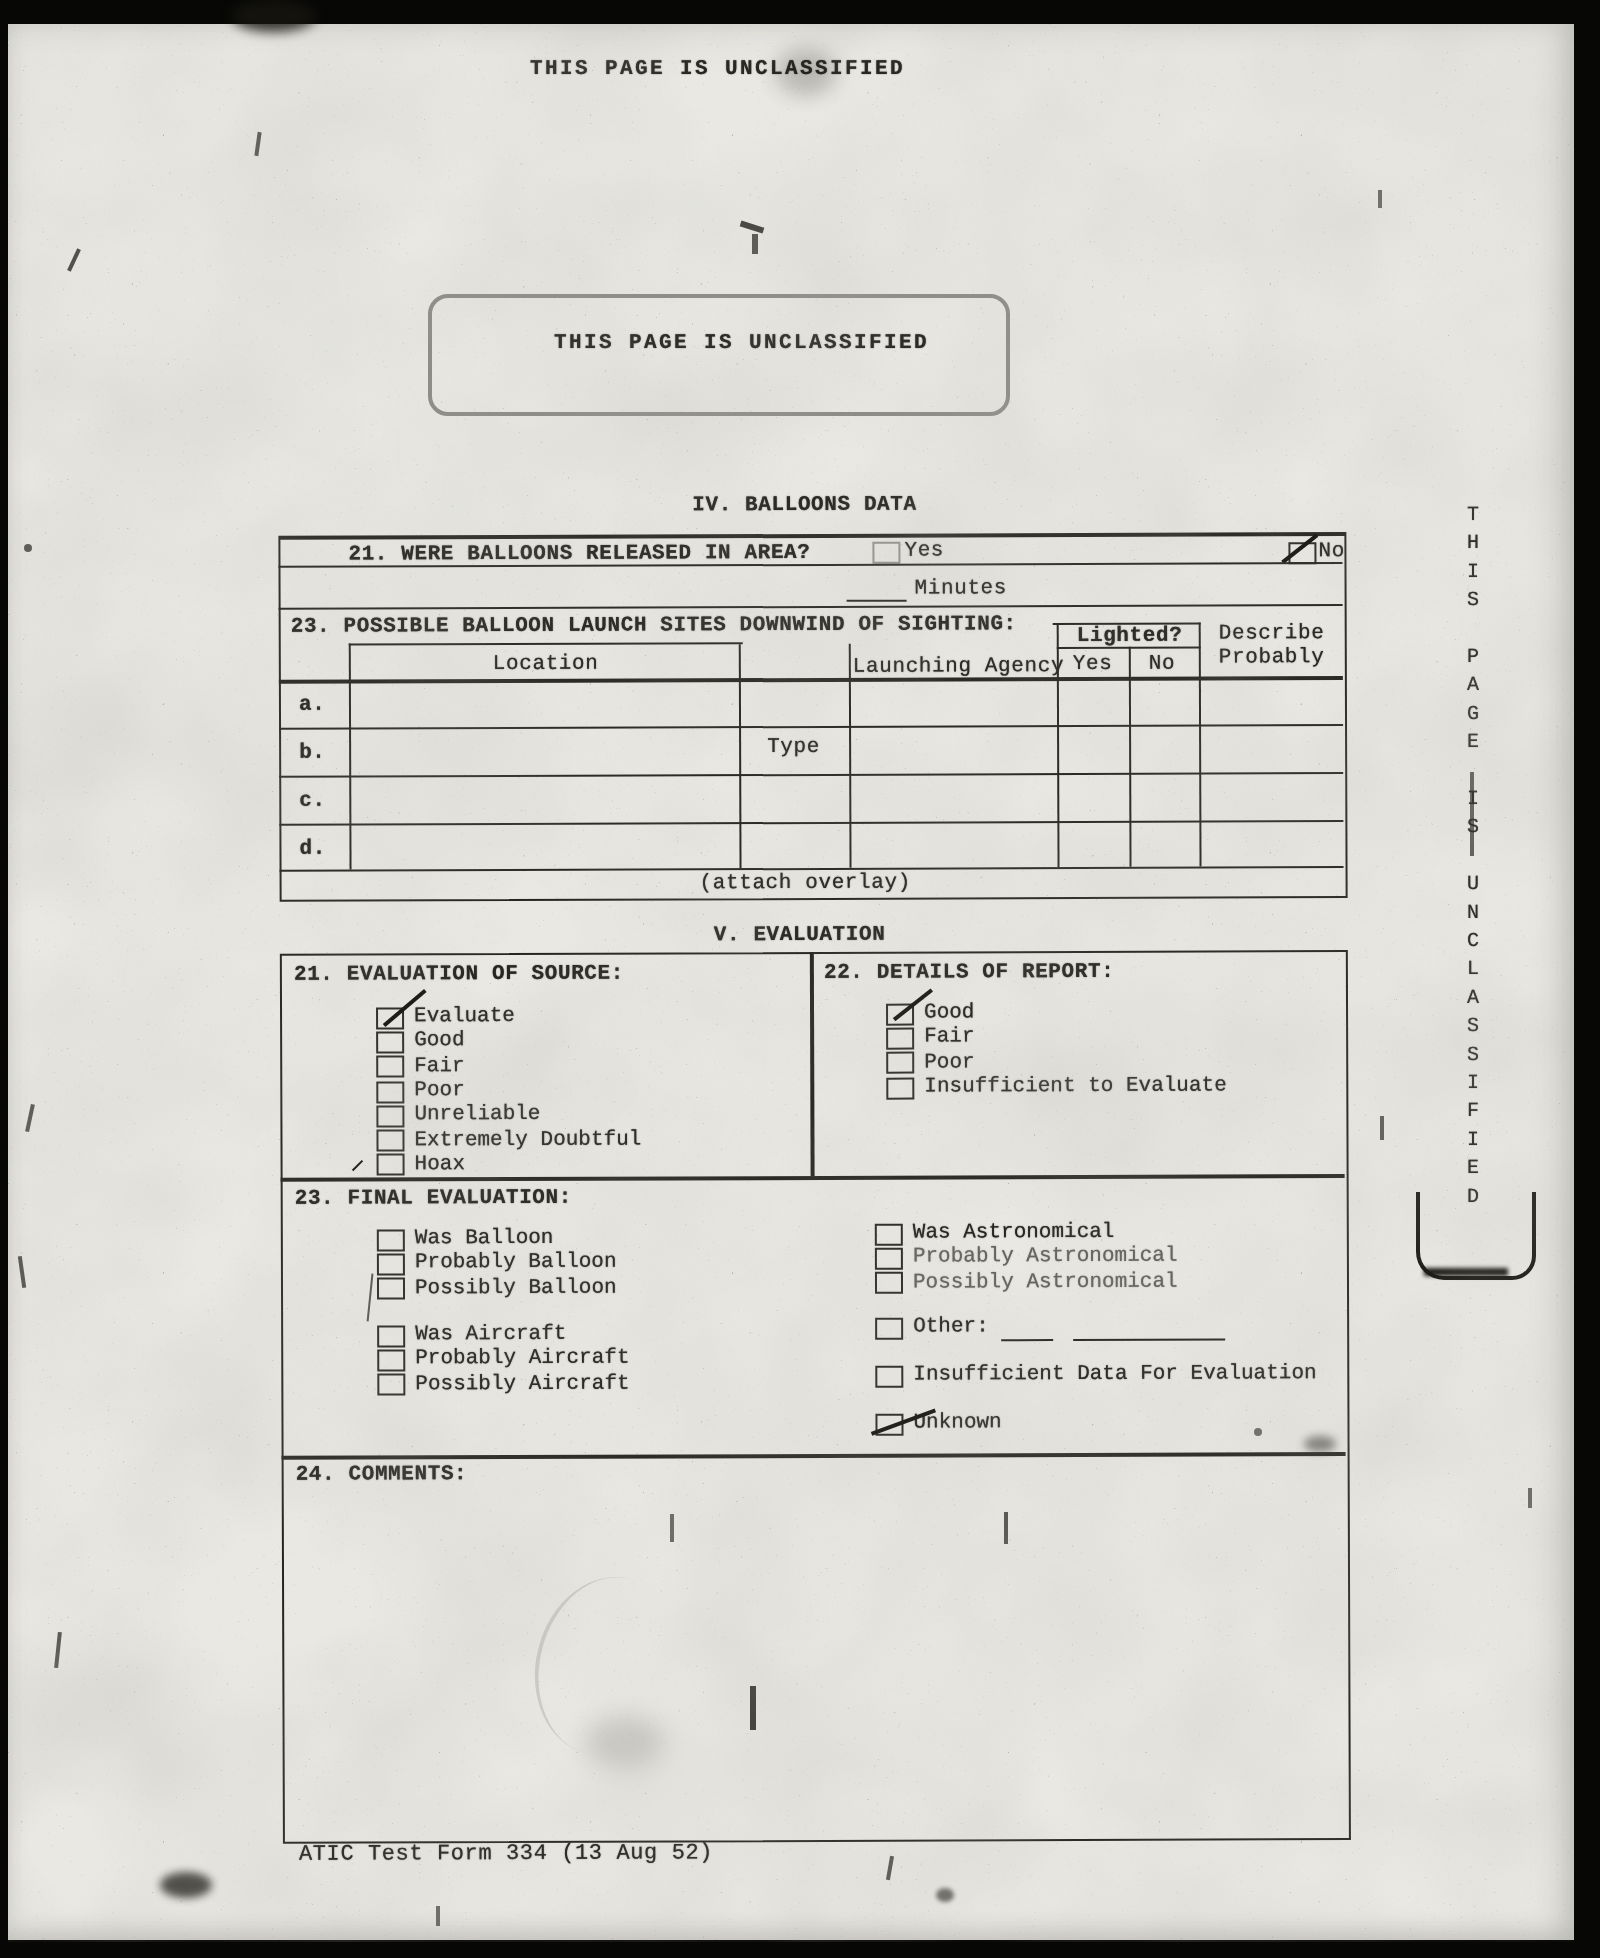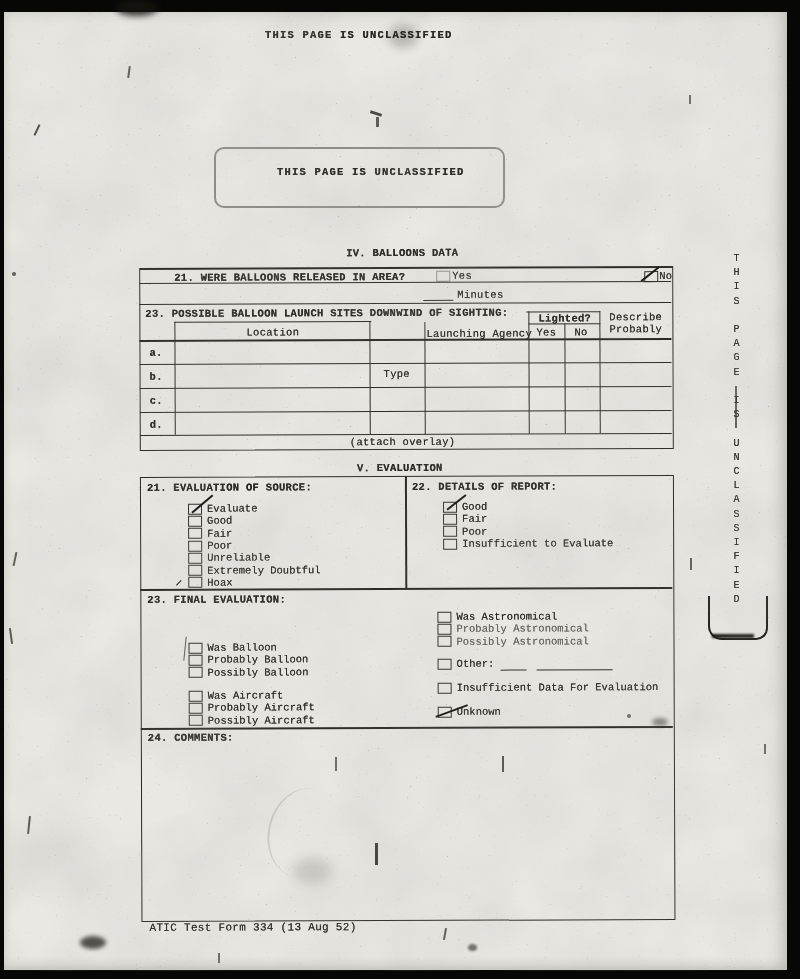--- a/index.html
+++ b/index.html
@@ -160,21 +160,21 @@
           <span class="lbl">Poor</span>
         </div>
       <div class="opt">
           <span class="box"></span>
           <span class="lbl">Insufficient to Evaluate</span>
         </div>
     </div>
     <span class="check" style="left:447px;top:509px;width:24px;transform:rotate(-38deg);"></span>
 
     <div class="t b" style="left:147px;top:593px;">23. FINAL EVALUATION:</div>
-    <div class="optcol" style="left:188px;top:613px;margin-top:28px;">
+    <div class="optcol" style="left:188px;top:613px;">
       <div class="opt">
           <span class="box"></span>
           <span class="lbl">Was Balloon</span>
         </div>
       <div class="opt">
           <span class="box"></span>
           <span class="lbl">Probably Balloon</span>
         </div>
       <div class="opt">
           <span class="box"></span>

